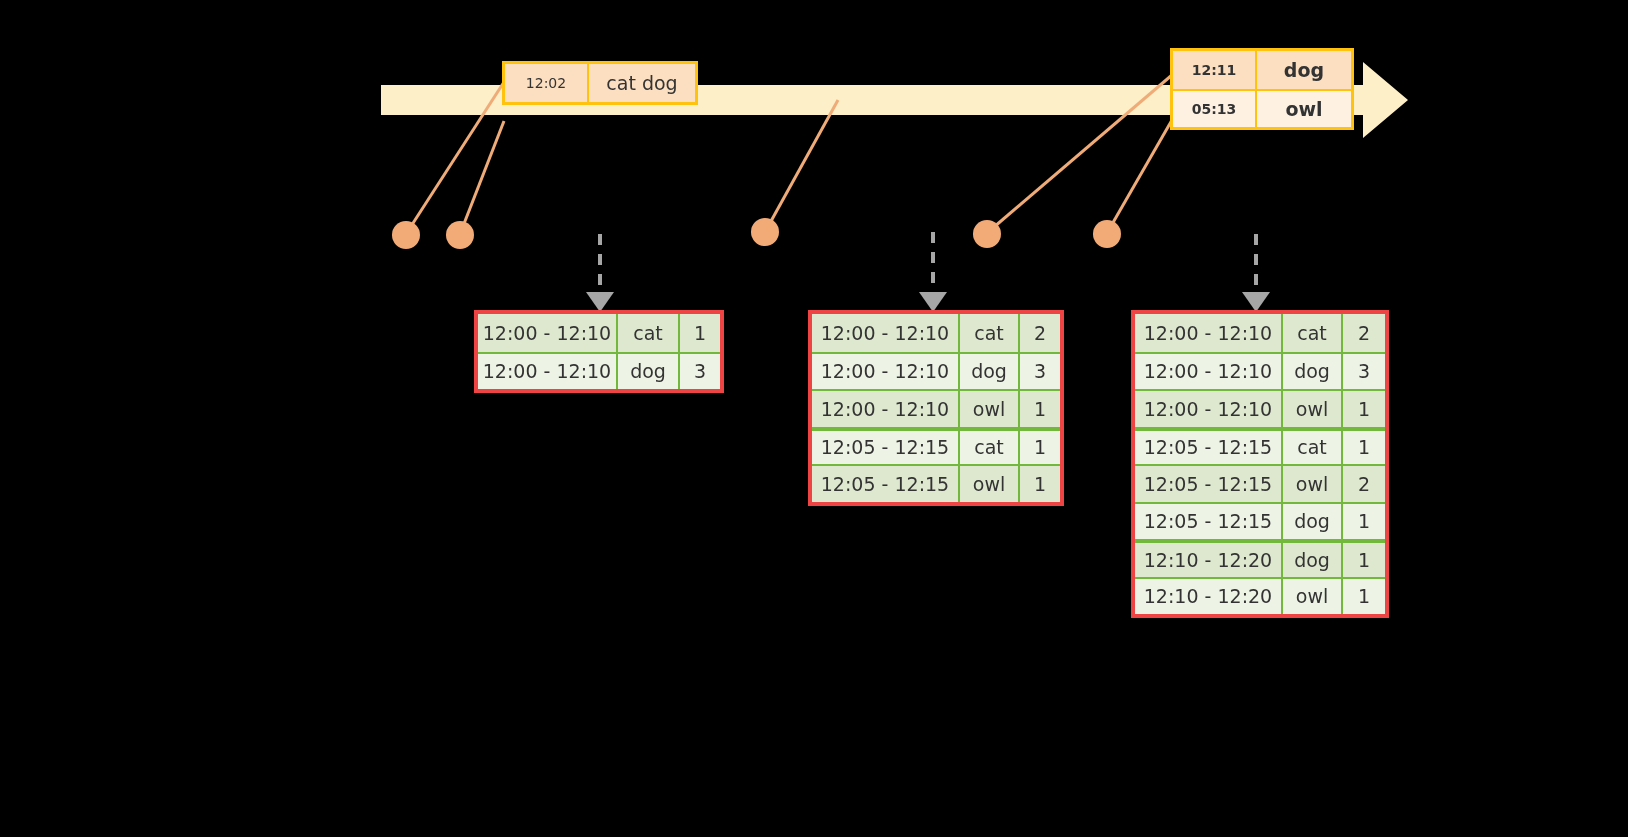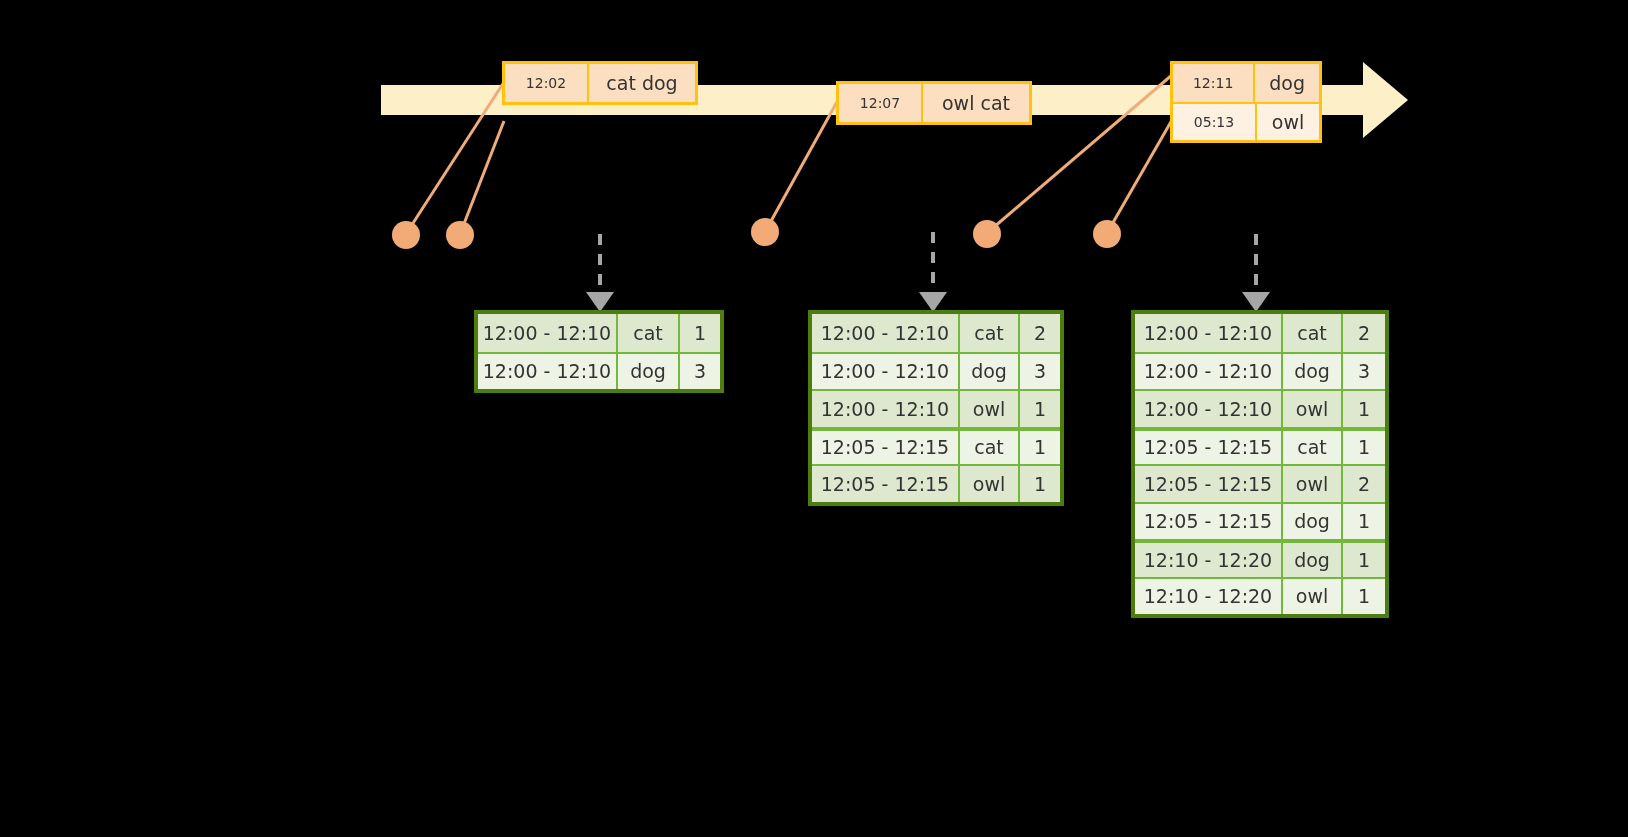--- a/index.html
+++ b/index.html
@@ -64,21 +64,21 @@
     justify-content: center;
     font-size: 19px;
     color: #333333;
     background: #FEF1E2;
     padding: 12px 14px;
   }
 
   
   .result-table {
     position: absolute;
-    border: 4px solid #4d7c0f;
+    border: 4px solid #ef4444;
     box-sizing: border-box;
     background: #EDF3E5;
     z-index: 5;
   }
   .res-row {
     display: flex;
     height: 37.5px;
     box-sizing: border-box;
   }
   .res-row + .res-row {
@@ -163,28 +163,22 @@
     </g>
   </svg>
 
   <div class="event-box" style="left:502px; top:61px; width:196px;">
     <div class="event-row shade">
       <div class="evt-time">12:02</div>
       <div class="evt-text">cat dog</div>
     </div>
   </div>
 
-  <div class="event-box" style="left:836px; top:81px; width:196px;">
-    <div class="event-row shade">
-      <div class="evt-time">12:07</div>
-      <div class="evt-text">owl cat</div>
-    </div>
-  </div>
-
-  <div class="event-box" style="left:1170px; top:61px; width:152px;">
+
+  <div class="event-box" style="left:1170px; top:48px; width:184px;font-weight:bold;">
     <div class="event-row shade">
       <div class="evt-time">12:11</div>
       <div class="evt-text">dog</div>
     </div>
     <div class="event-row">
       <div class="evt-time">05:13</div>
       <div class="evt-text">owl</div>
     </div>
   </div>
 

